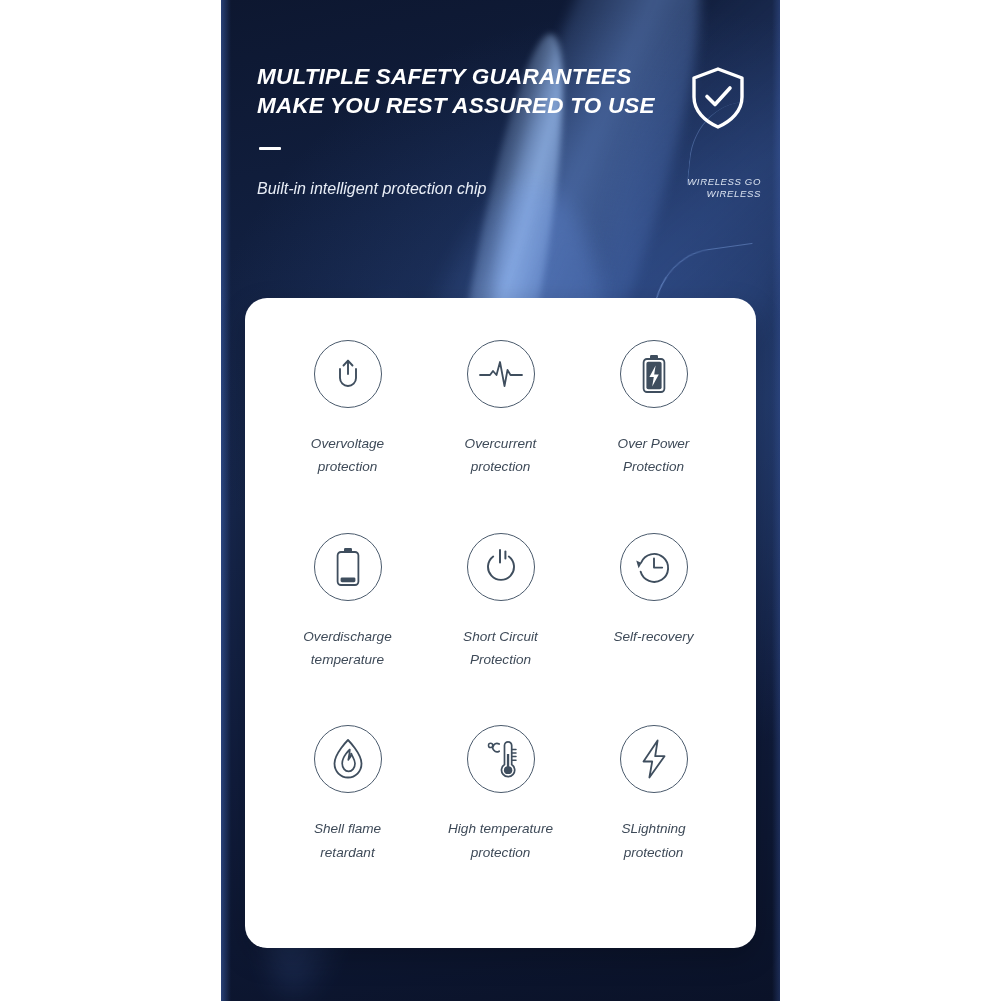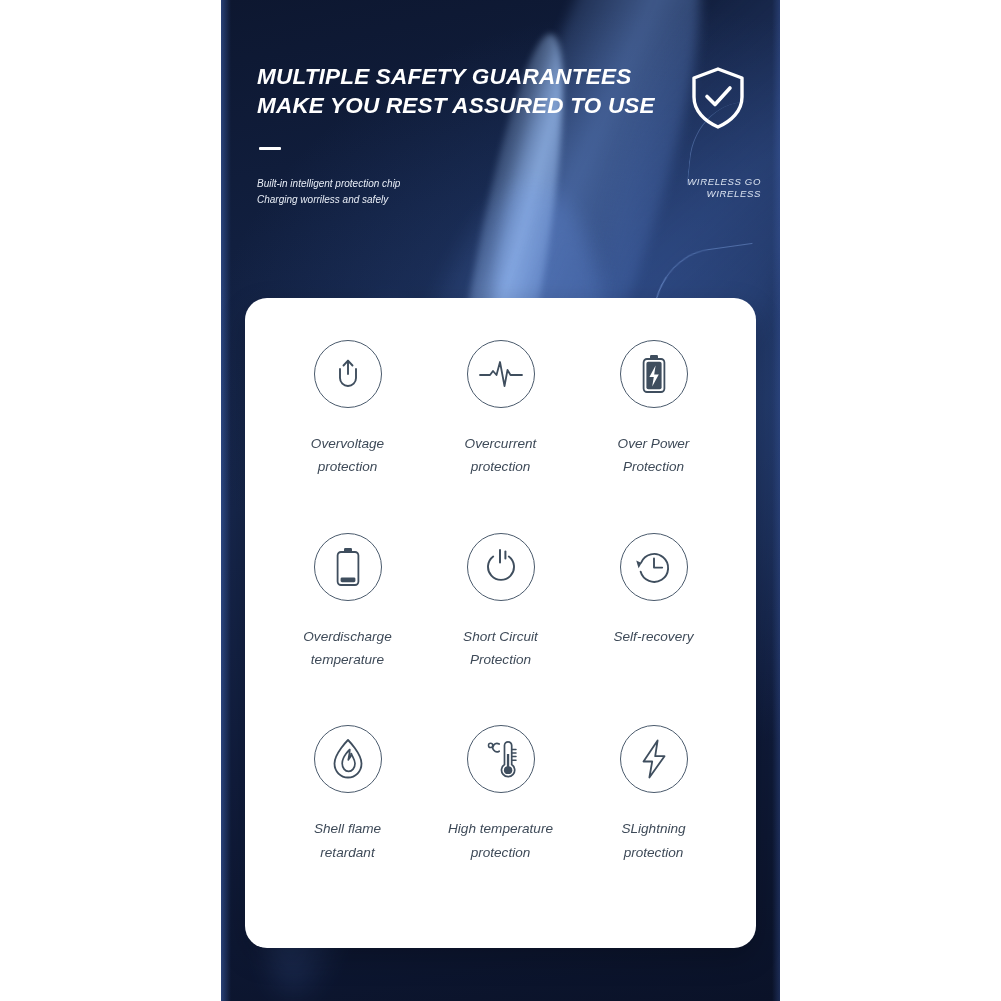--- a/index.html
+++ b/index.html
@@ -135,21 +135,21 @@
   .rule {
     width: 22px;
     height: 3.5px;
     background: #ffffff;
     margin: 26px 0 0 2px;
     border-radius: 1px;
   }
   .sublines {
     margin-top: 26px;
     color: #e8edf6;
-    font-size: 10px;
+    font-size: 16px;
     line-height: 1.62;
   }
   .sublines div { white-space: nowrap; }
 
   
   .shield-wrap {
     position: absolute;
     left: 468px;
     top: 66px;
   }
@@ -228,21 +228,20 @@
       <div class="filament"></div>
       <div class="filament2"></div>
     </div>
 
     <div class="header">
       <h1 class="headline">MULTIPLE SAFETY GUARANTEES
 MAKE  YOU REST ASSURED TO USE</h1>
       <div class="rule"></div>
       <div class="sublines">
         <div>Built-in intelligent protection chip</div>
-        <div>Charging worriless and safely</div>
       </div>
     </div>
 
     <div class="shield-wrap">
       <svg width="58" height="64" viewBox="0 0 58 64" fill="none">
         <path d="M29 3 L53 12 V31 C53 45 42 55.5 29 61 C16 55.5 5 45 5 31 V12 Z" stroke="#ffffff" stroke-width="3.4" stroke-linejoin="round" fill="none"></path>
         <path d="M18 30.5 L26 38.5 L41 22" stroke="#ffffff" stroke-width="3.6" stroke-linecap="round" stroke-linejoin="round" fill="none"></path>
       </svg>
     </div>
 

